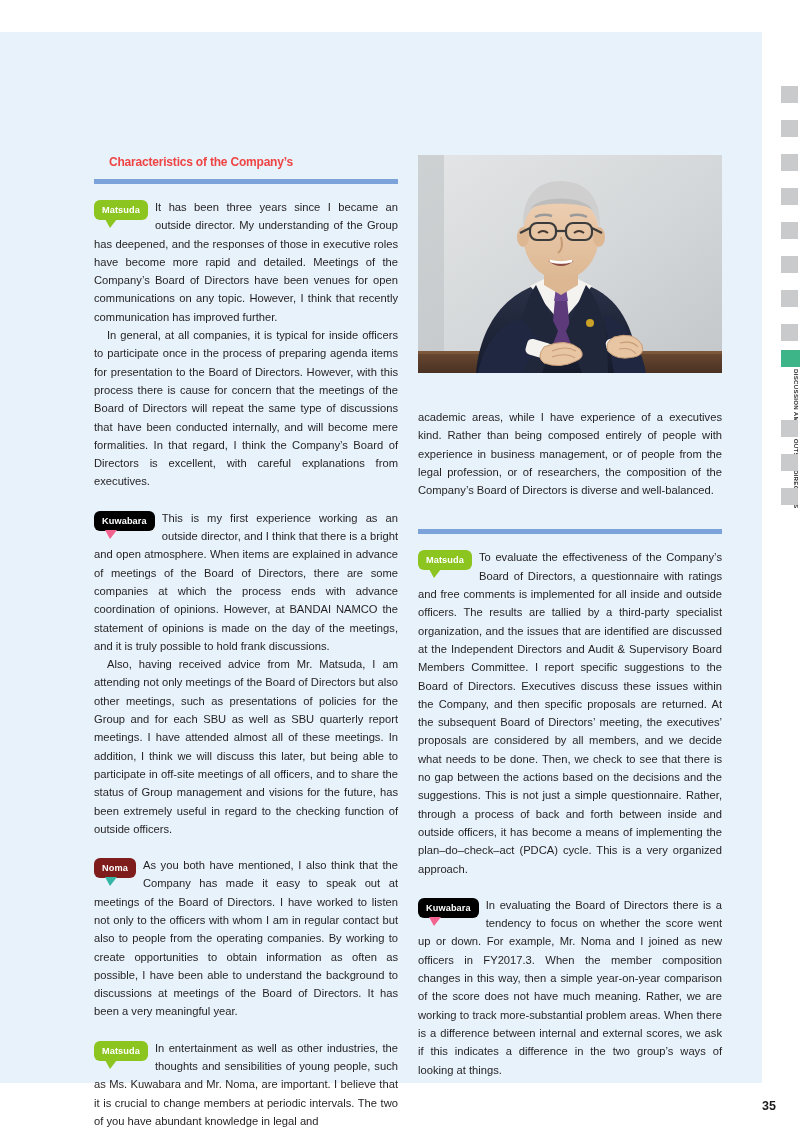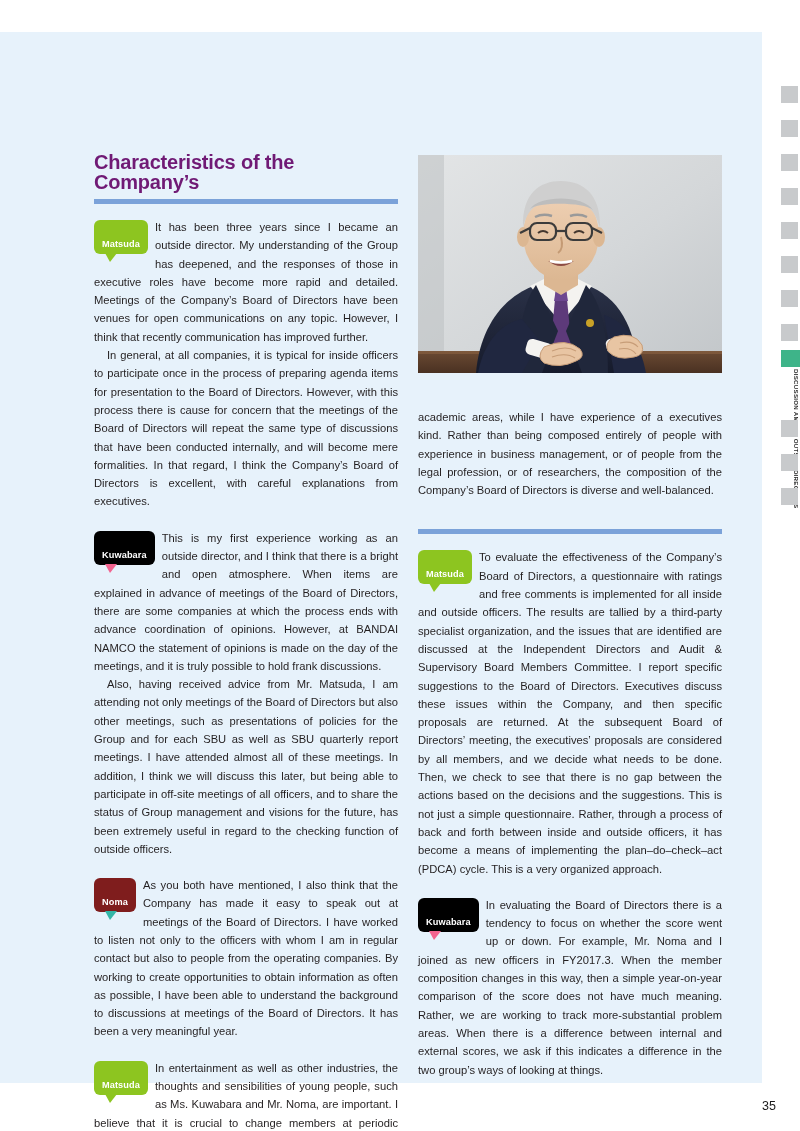--- a/index.html
+++ b/index.html
@@ -73,25 +73,26 @@
     width: 304px;
     color: #231f20;
     font-size: 11.2px;
     line-height: 18.3px;
   }
   .col-left  { left: 94px;  top: 152px; }
   .col-right { left: 418px; top: 152px; }
 
   
   .heading {
-    font-size: 20px;
+    font-size: 12px;
     font-weight: bold;
     line-height: 20px;
-    color: #701a75;
+    color: #ef4444;
     letter-spacing: -0.2px;
+    margin-left: 15px;
   }
   .rule {
     height: 5px;
     background: #7ba2d9;
     margin-top: 7px;
     margin-bottom: 14px;
   }
   .heading-block.second { margin-top: 30px; }
 
   
@@ -102,21 +103,21 @@
   }
   p.indent { text-indent: 13px; }
   p.speech { margin-top: 0; }
   .para-gap { height: 18px; }
 
   
   .badge {
     float: left;
     position: relative;
     margin: 2px 7px 2px 0;
-    padding: 19px 8px 4px 8px;
+    padding: 5px 8px 4px 8px;
     border-radius: 6px;
     color: #ffffff;
     font-size: 9.2px;
     font-weight: bold;
     line-height: 11px;
     letter-spacing: 0.1px;
     white-space: nowrap;
   }
   .badge::after {
     content: "";
@@ -147,21 +148,21 @@
     background: #cfd2d4;
   }
   .photo svg { display: block; width: 100%; height: 100%; }
 
   
   .page-no {
     position: absolute;
     right: 24px;
     bottom: 18px;
     font-size: 12.5px;
-    font-weight: normal;
+    font-weight: bold;
     color: #1a1a1a;
   }
 </style>
 </head>
 <body>
 
 <div class="page-bg"></div>
 
 <div class="tab-rail">
   <div class="tab-chip" style="top:86px"></div>

